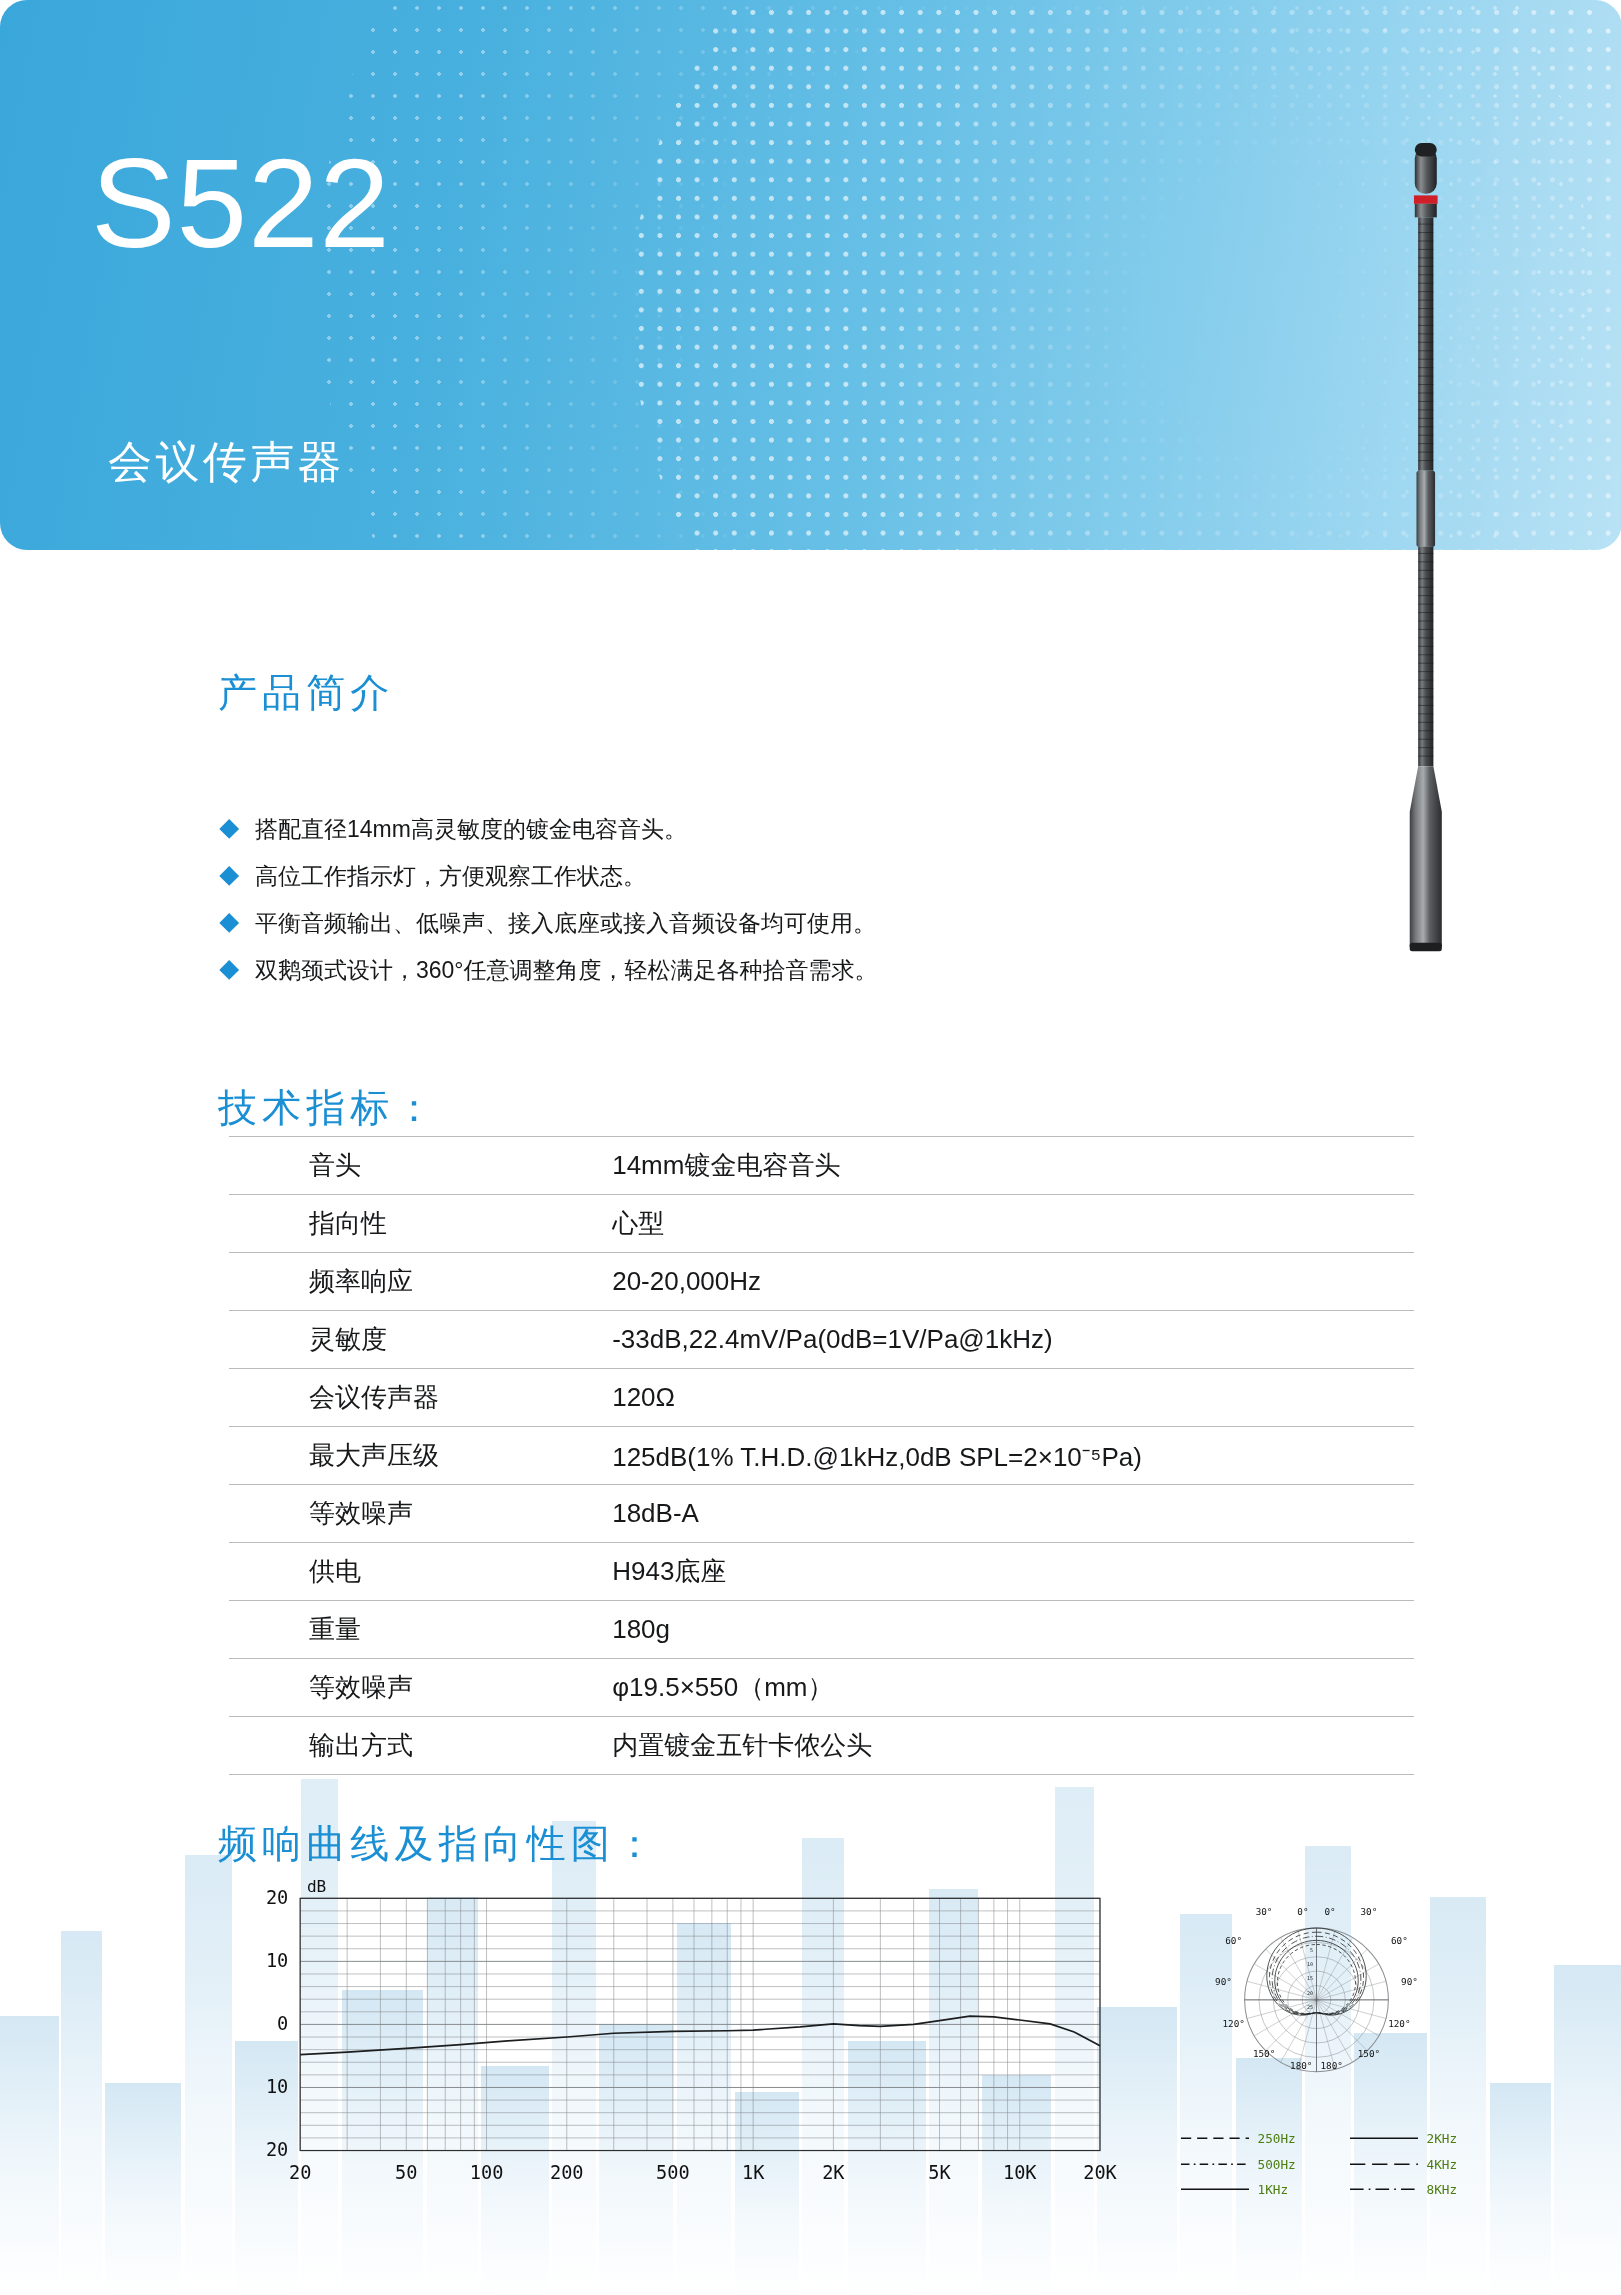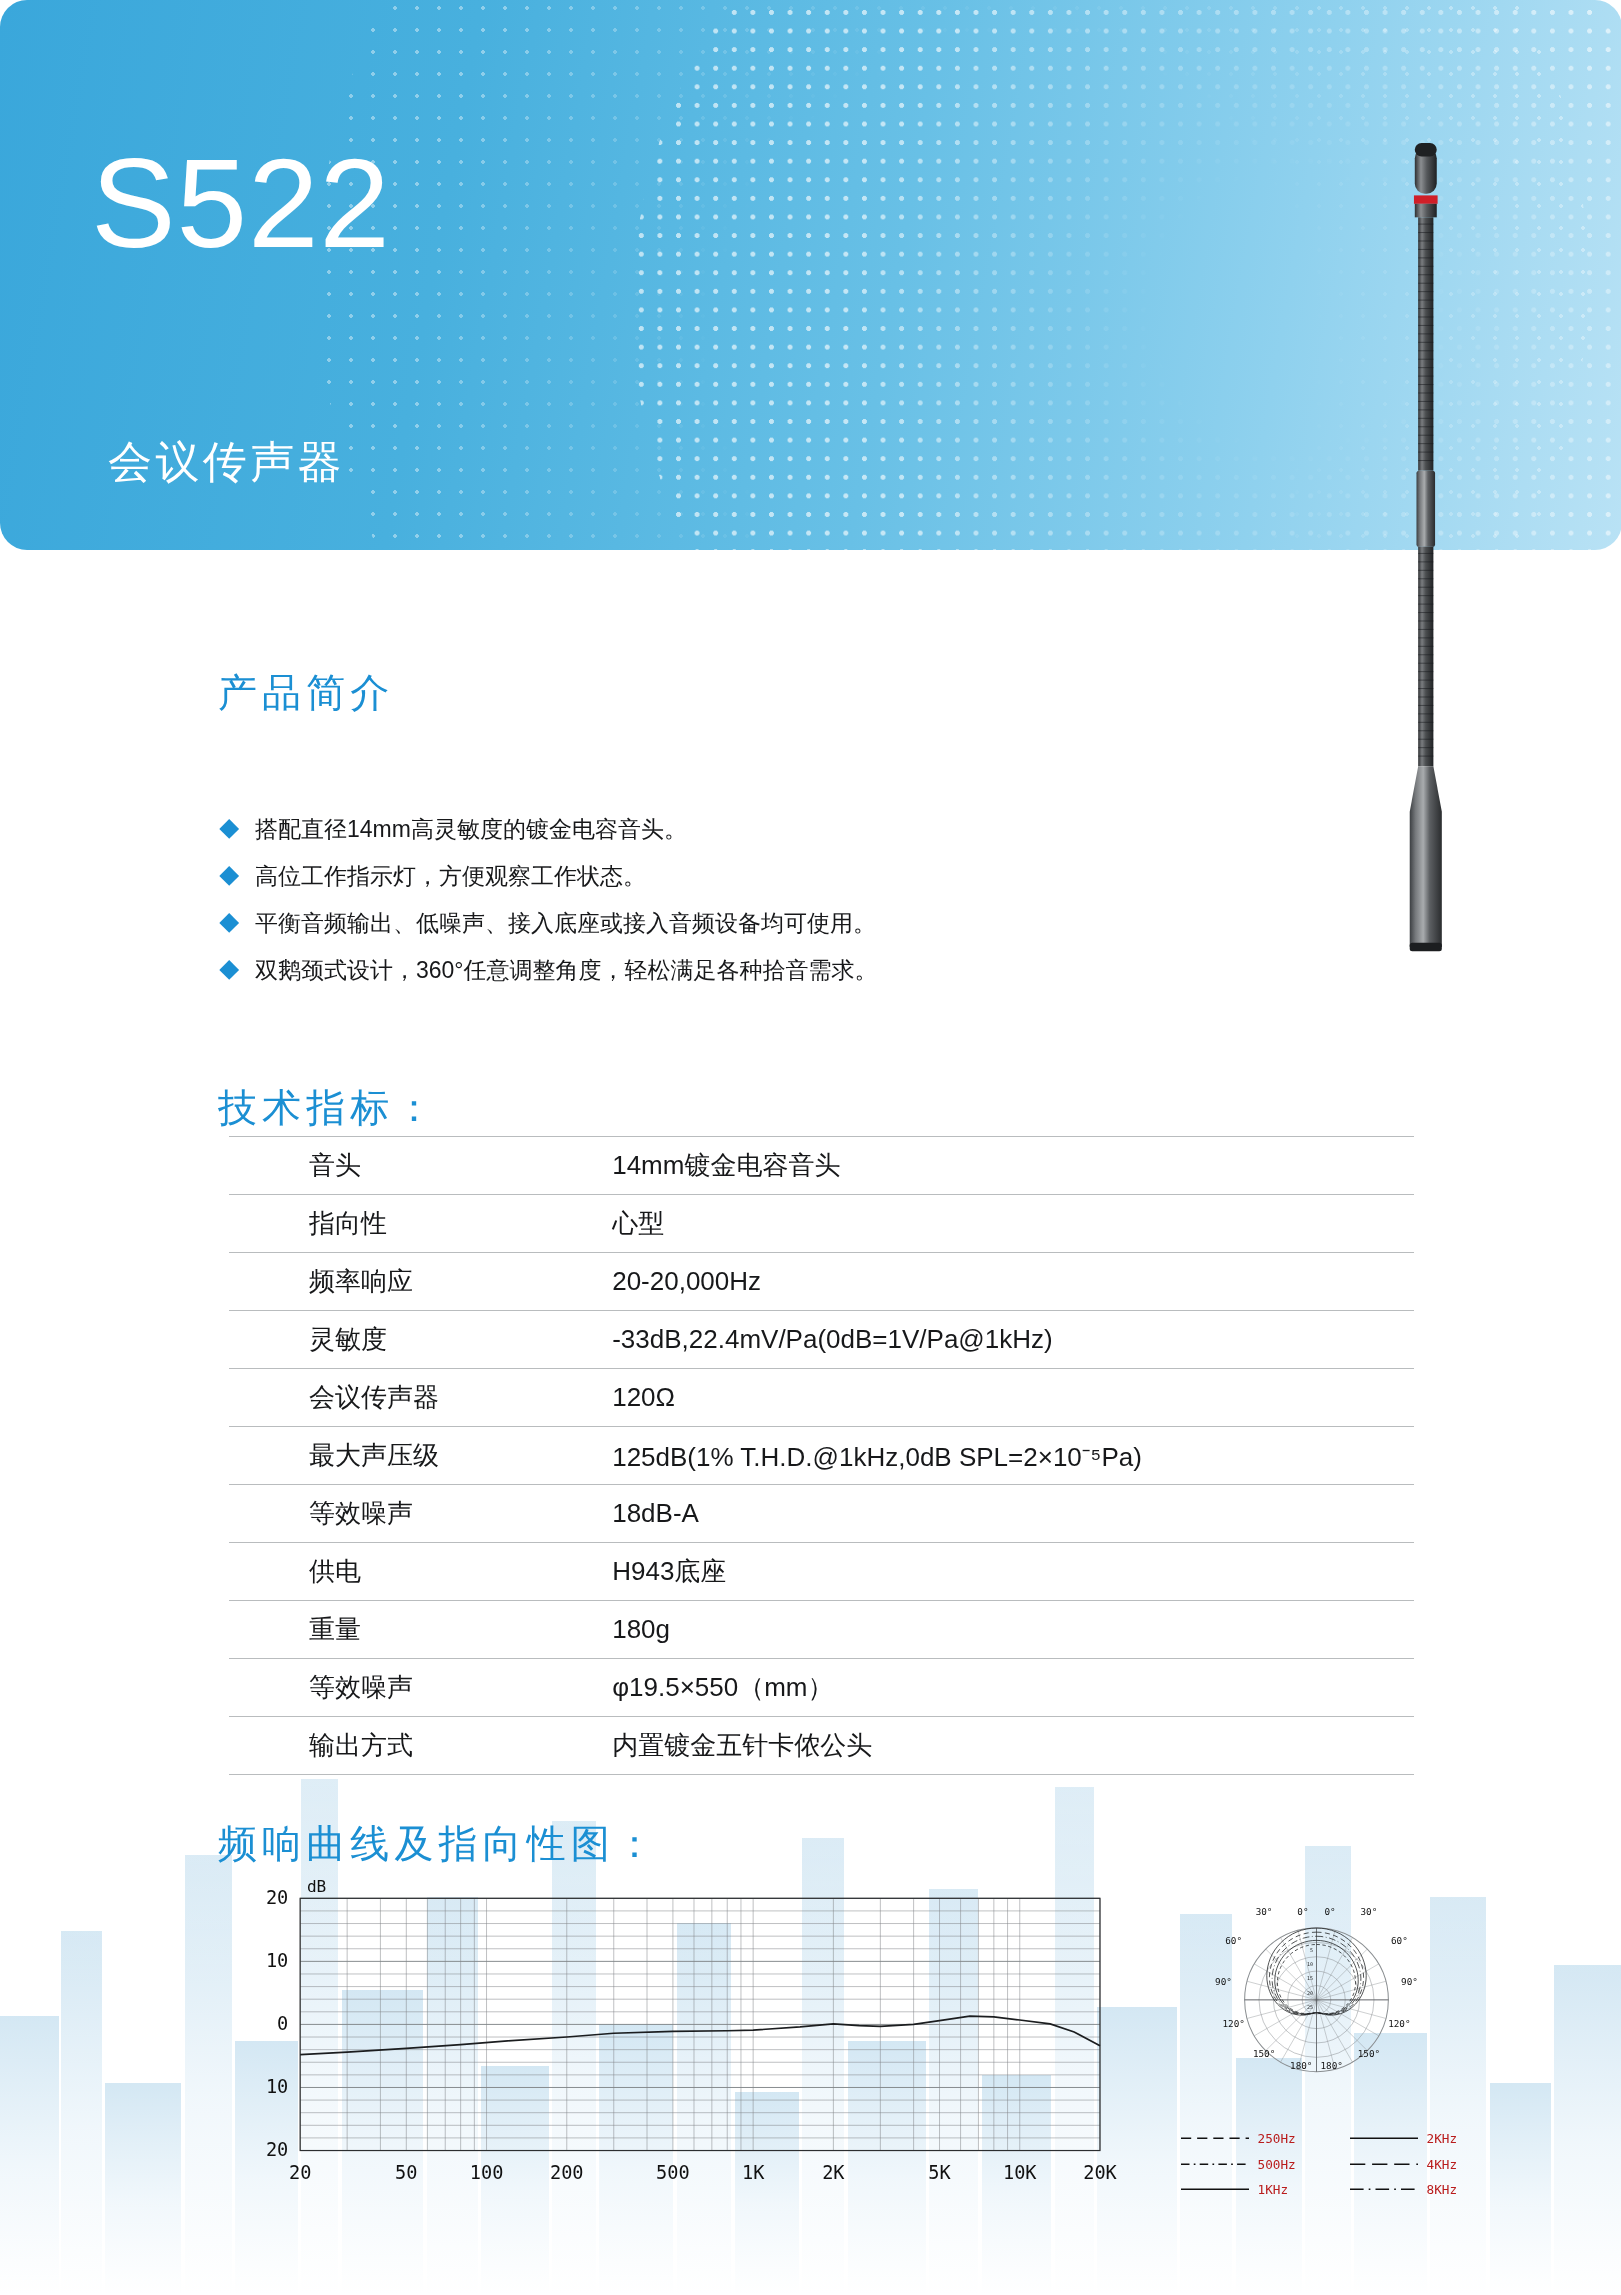--- a/index.html
+++ b/index.html
@@ -162,21 +162,21 @@
   .polar-chart {
     position: absolute;
     left: 1177px; top: 1900px;
   }
   .legend {
     position: absolute;
     left: 1181px; top: 2126px;
     width: 339px;
     font-family: "DejaVu Sans Mono", monospace;
     font-size: 12.7px;
-    color: #b91c1c;
+    color: #4d7c0f;
   }
   .legend-row { display: flex; height: 25.4px; align-items: center; }
   .legend-cell { width: 169px; display: flex; align-items: center; }
   .legend-line { width: 68px; height: 8.5px; margin-right: 8.5px; }
 </style>
 </head>
 <body>
 
 <div class="skyline">
   <div class="bar" style="left:0px;   width:59px;  height:279px;"></div>

